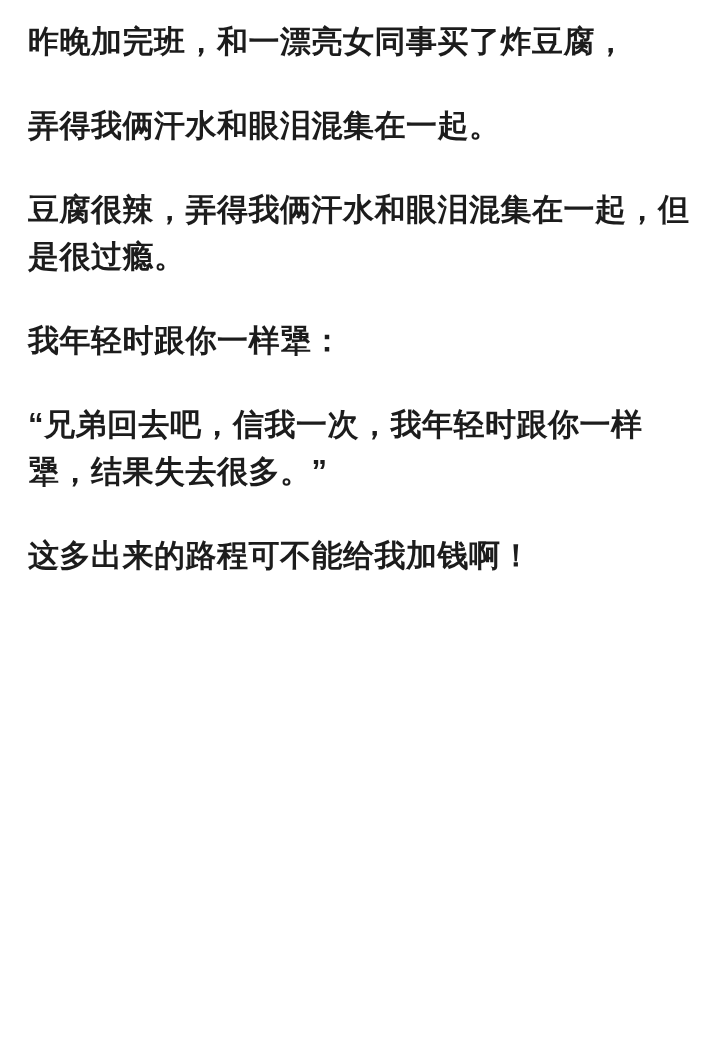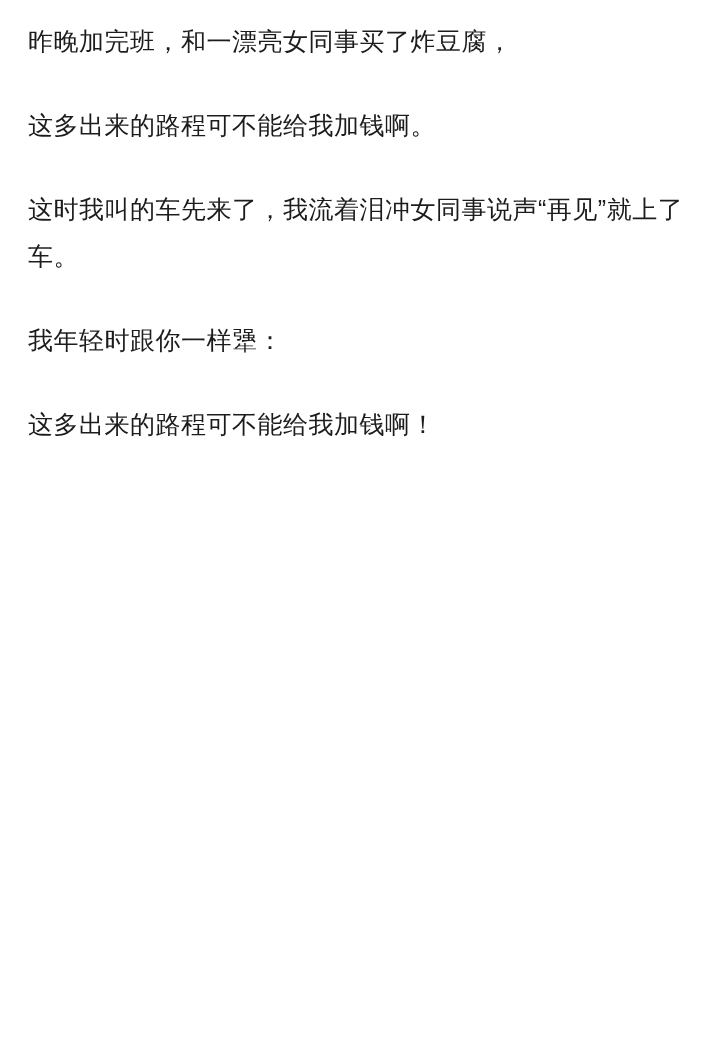--- a/index.html
+++ b/index.html
@@ -15,35 +15,36 @@
     overflow: hidden;
   }
   .page {
     width: 720px;
     height: 1052px;
     box-sizing: border-box;
     padding: 18px 30px 0 28px;
     background: #ffffff;
   }
   .para {
-    font-size: 25px;
+    font-size: 31px;
     line-height: 47px;
     letter-spacing: 0.5px;
     color: #1c1c1c;
     margin: 0 0 37px 0;
     text-align: left;
     word-break: break-all;
-    font-weight: 400;
+    font-weight: 700;
   }
   .para:last-child {
     margin-bottom: 0;
   }
 </style>
 </head>
 <body>
 
 <div class="page">
   <p class="para">昨晚加完班，和一漂亮女同事买了炸豆腐，</p>
-  <p class="para">这多出来的路程可不能给我加钱啊。</p>
-  <p class="para">这时我叫的车先来了，我流着泪冲女同事说声“再见”就上了车。</p>
+  <p class="para">弄得我俩汗水和眼泪混集在一起。</p>
+  <p class="para">豆腐很辣，弄得我俩汗水和眼泪混集在一起，但是很过瘾。</p>
   <p class="para">我年轻时跟你一样犟：</p>
+  <p class="para">“兄弟回去吧，信我一次，我年轻时跟你一样犟，结果失去很多。”</p>
   <p class="para">这多出来的路程可不能给我加钱啊！</p>
 </div>
 
 </body></html>

